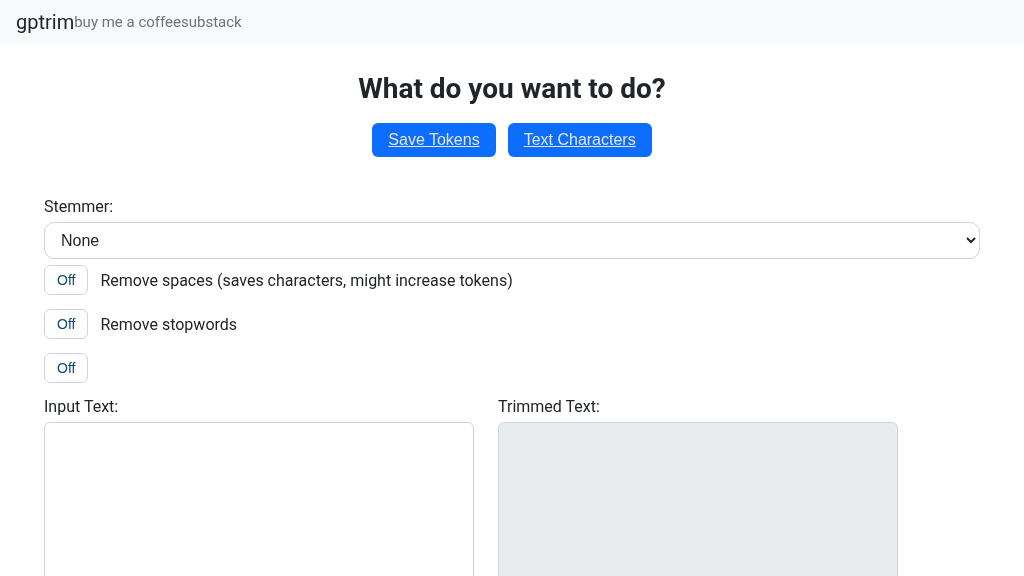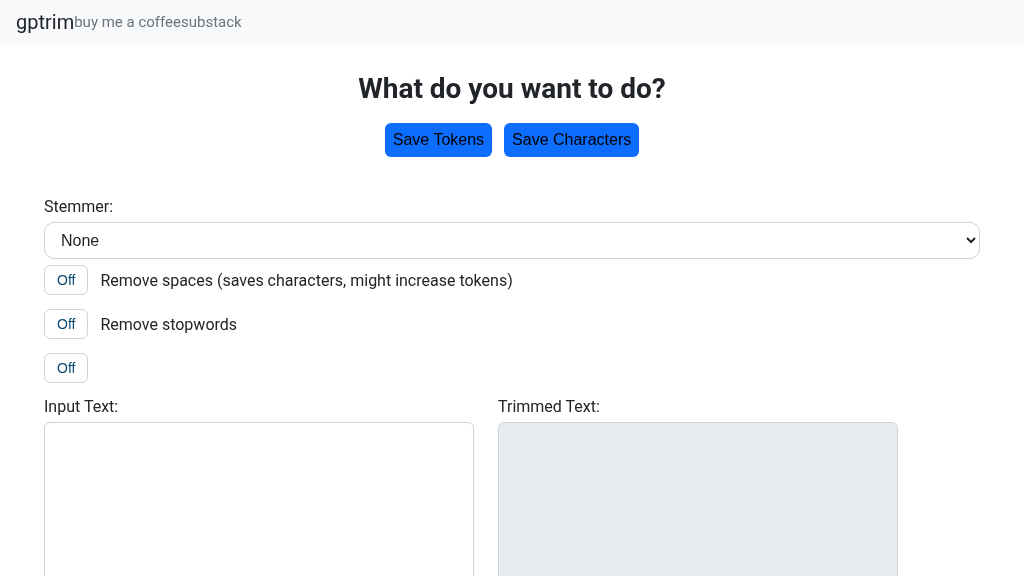--- a/index.html
+++ b/index.html
@@ -38,26 +38,27 @@
       margin-bottom: 18px;
     }
     .btn-row {
       display: flex;
       justify-content: center;
       gap: 12px;
       margin-bottom: 40px;
     }
     .btn {
       background: #0d6efd;
-      color: #000000;
+      color: #e5e5e5;
       border: none;
       border-radius: 6px;
-      padding: 8px 8px;
+      padding: 8px 16px;
       font-size: 16px;
       cursor: pointer;
+      text-decoration: underline;
     }
     .form-label {
       display: block;
       margin-bottom: 6px;
       font-size: 16px;
       color: #212529;
     }
     .select-wrap { margin-bottom: 6px; }
     select {
       width: 100%;
@@ -123,21 +124,21 @@
   <a class="nav-link" href="#">buy me a coffee</a>
   <a class="nav-link" href="#">substack</a>
 </nav>
 
 <div class="container">
 
   <h1 class="heading">What do you want to do?</h1>
 
   <div class="btn-row">
     <button class="btn">Save Tokens</button>
-    <button class="btn">Save Characters</button>
+    <button class="btn">Text Characters</button>
   </div>
 
   <label class="form-label">Stemmer:</label>
   <div class="select-wrap">
     <select>
       <option>None</option>
     </select>
   </div>
 
   <div class="toggle-row">

